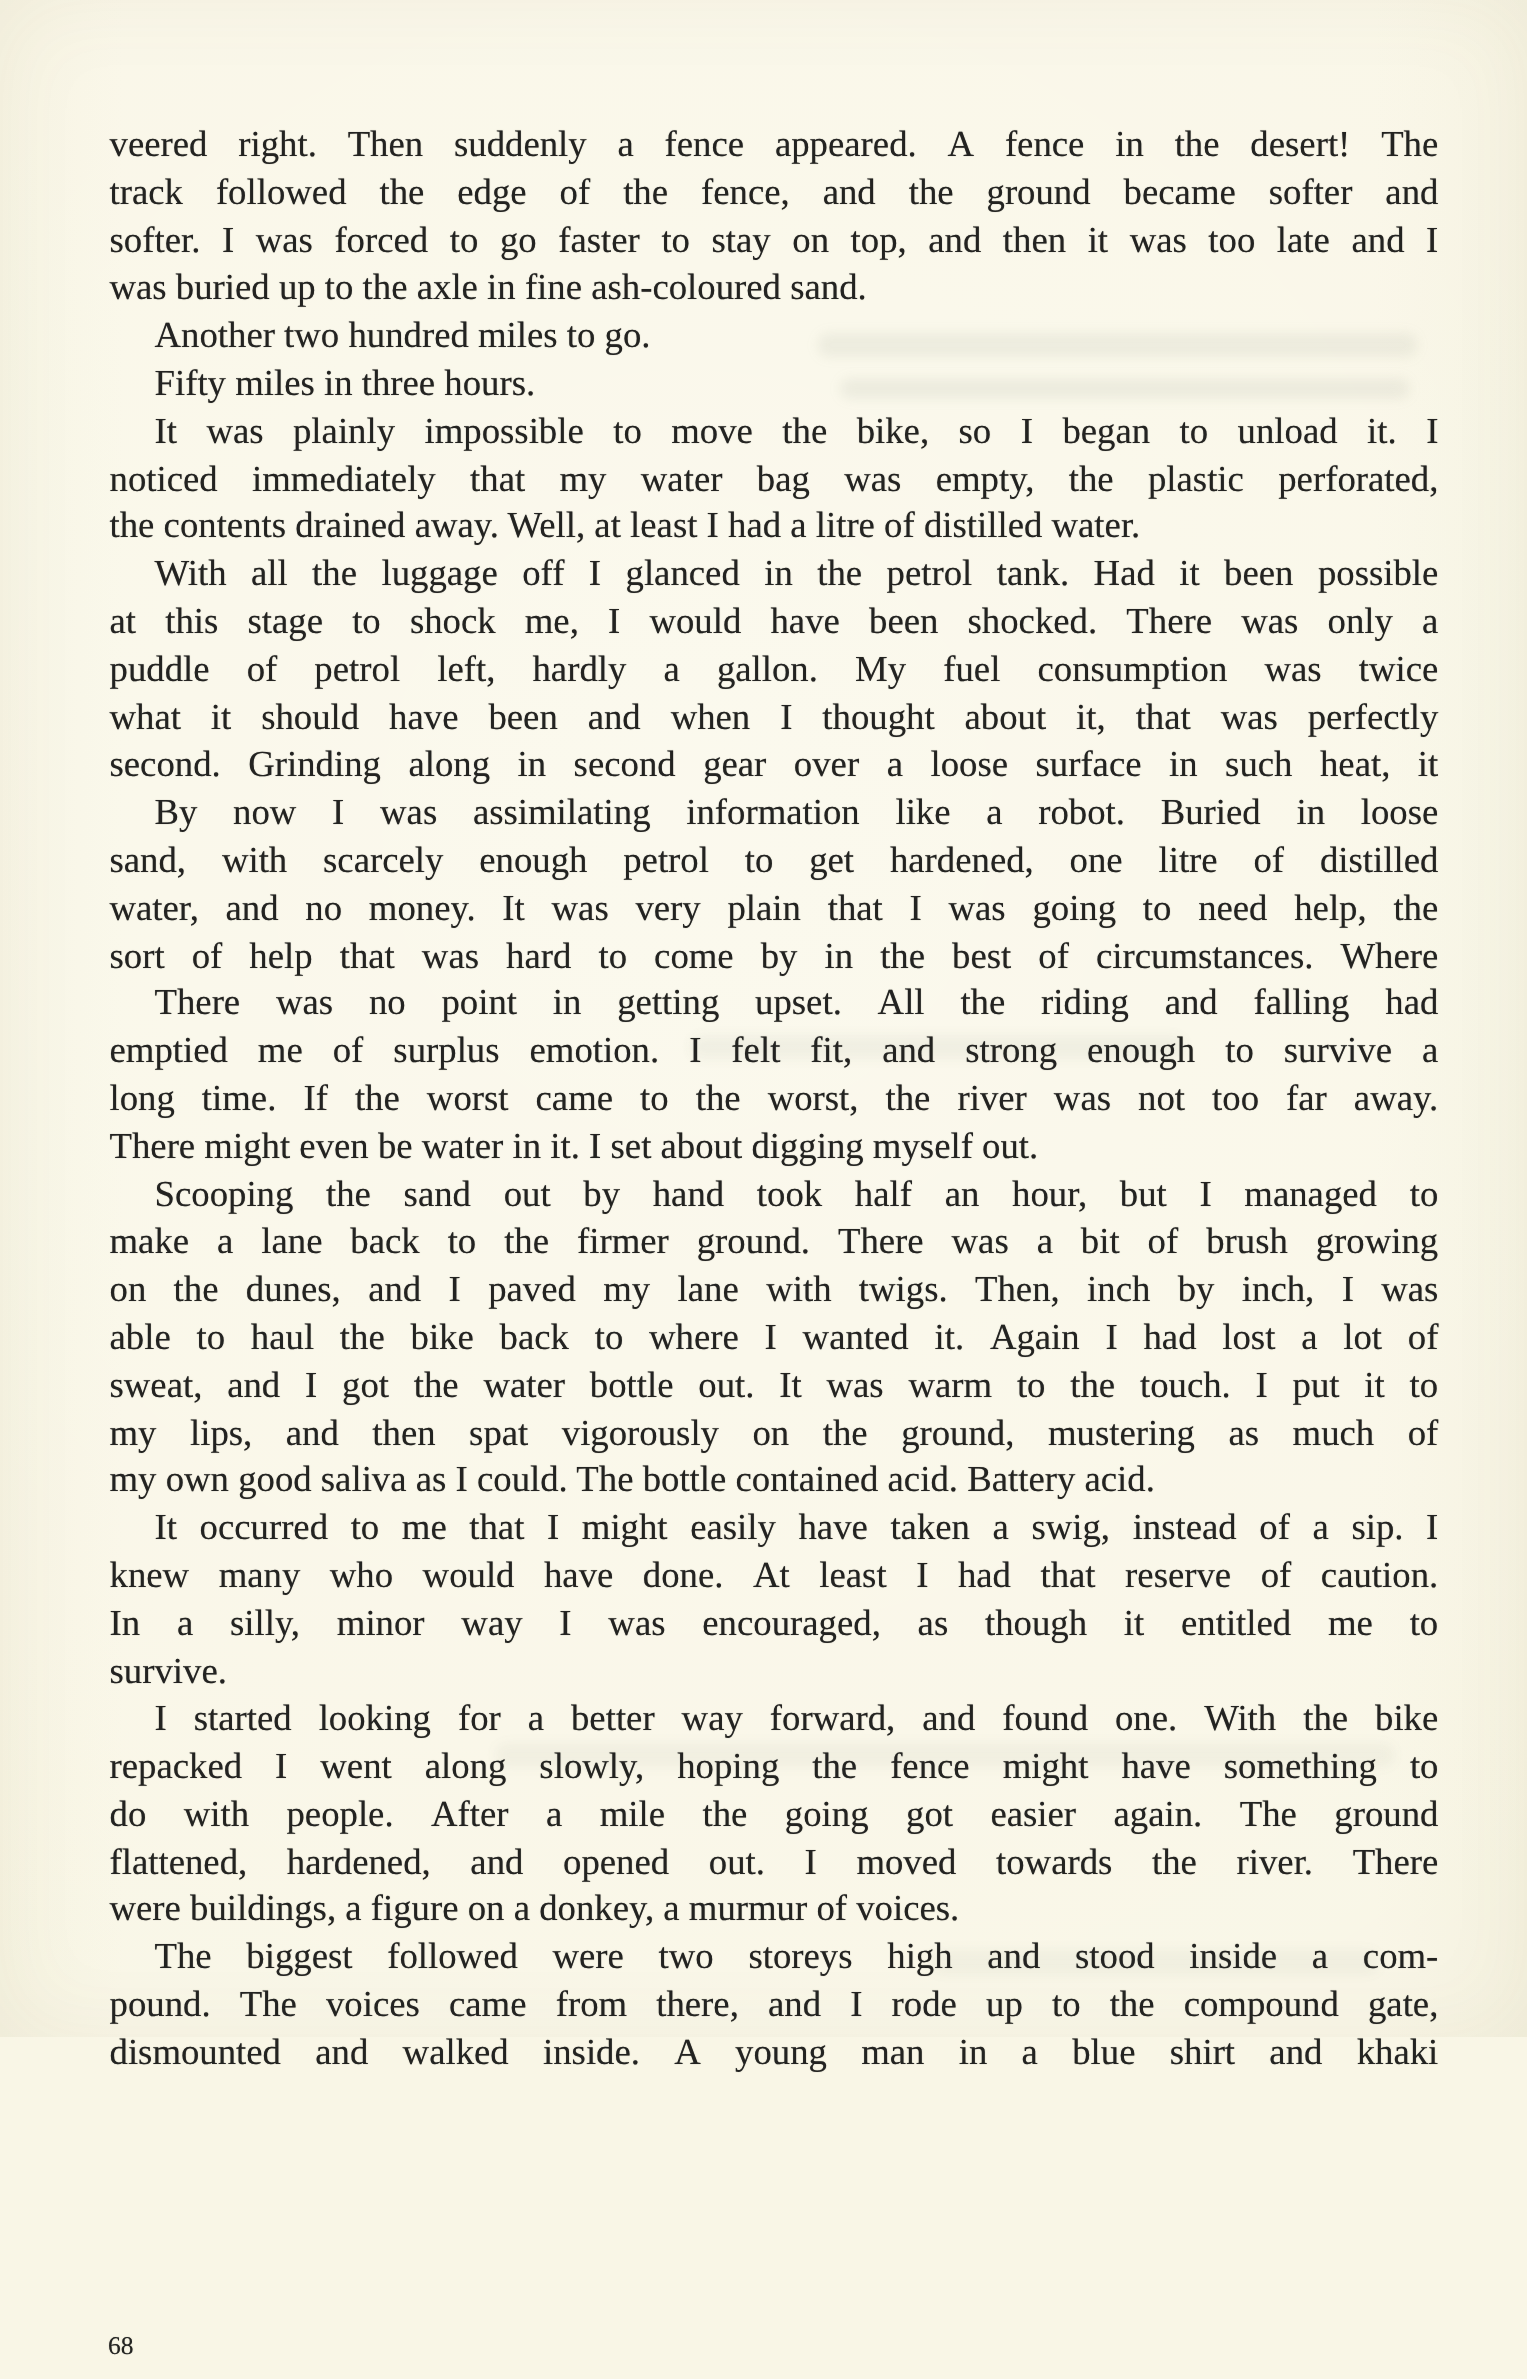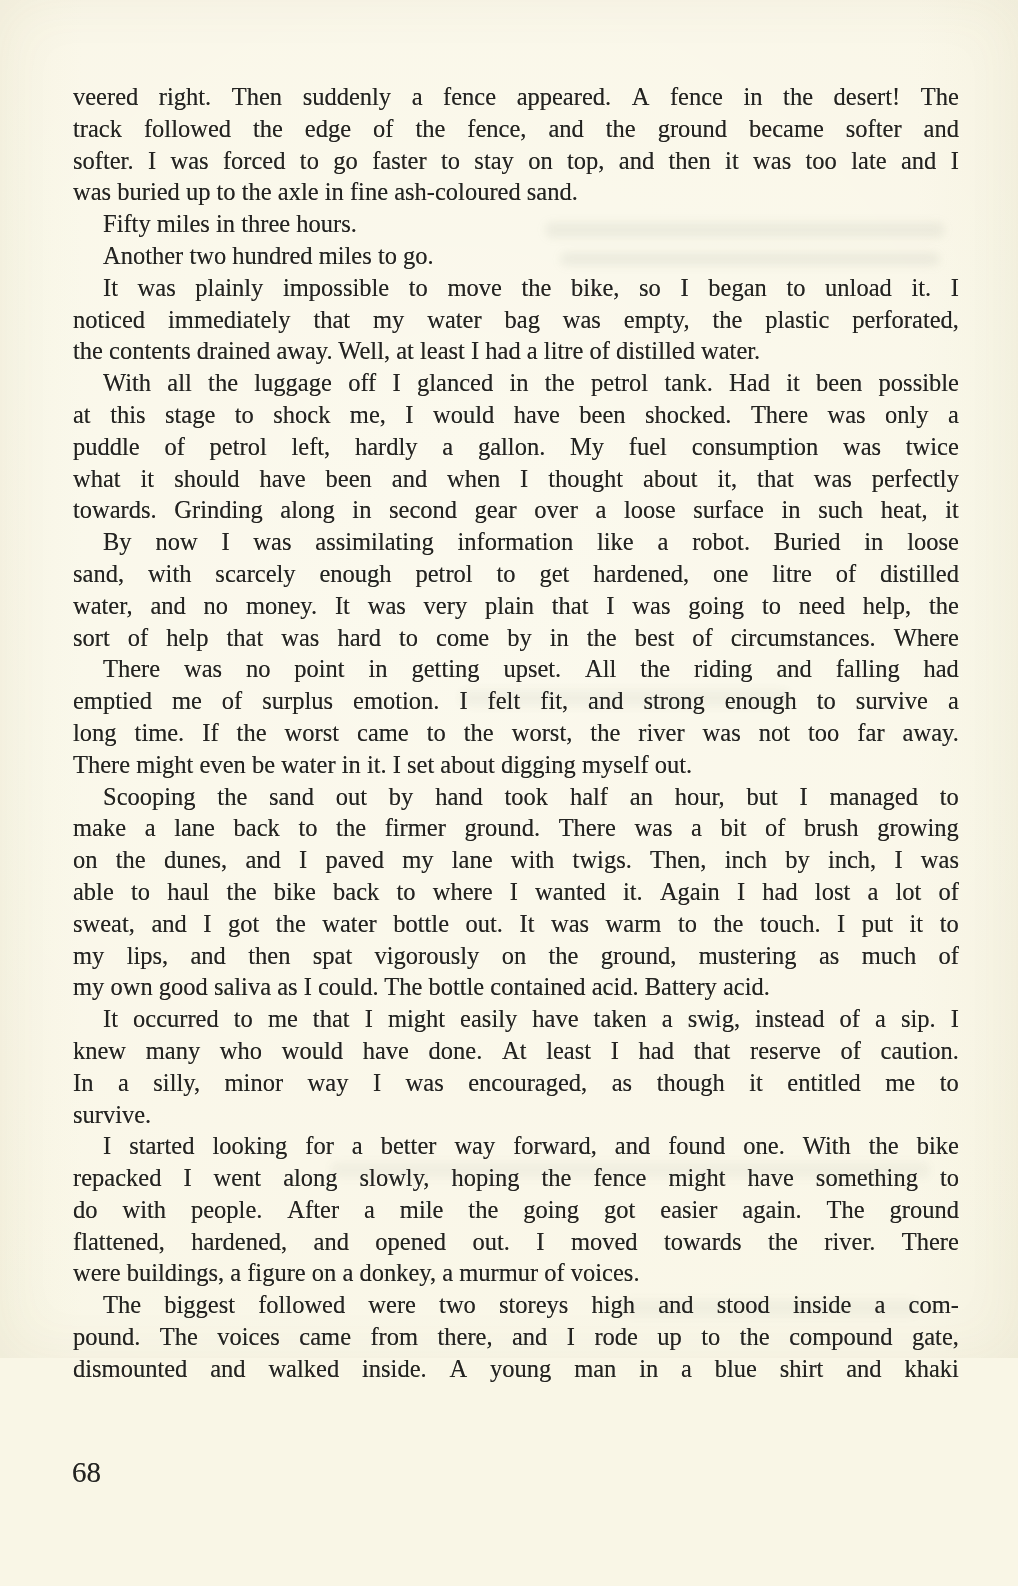--- a/index.html
+++ b/index.html
@@ -37,24 +37,24 @@
     display: flex;
     justify-content: space-between;
     align-items: baseline;
   }
   .just span { white-space: nowrap; }
   .ragged { white-space: nowrap; }
   .indent { padding-left: 30px; }
   .page-number {
     position: absolute;
     left: 72px;
-    top: 1456px;
+    top: 1548px;
     height: 32px;
     line-height: 32px;
-    font-size: 29px;
+    font-size: 17px;
     color: #232321;
     text-shadow: 0 0 0.6px rgba(40,40,36,0.5);
     text-align: right;
   }
   
   .smudge {
     position: absolute;
     height: 16px;
     border-radius: 8px;
     background: rgba(130,140,115,0.10);
@@ -123,22 +123,22 @@
         <span>and</span>
         <span>then</span>
         <span>it</span>
         <span>was</span>
         <span>too</span>
         <span>late</span>
         <span>and</span>
         <span>I</span>
       </div>
       <div class="line ragged">was buried up to the axle in fine ash-coloured sand.</div>
+      <div class="line ragged indent">Another two hundred miles to go.</div>
       <div class="line ragged indent">Fifty miles in three hours.</div>
-      <div class="line ragged indent">Another two hundred miles to go.</div>
       <div class="line just indent">
         <span>It</span>
         <span>was</span>
         <span>plainly</span>
         <span>impossible</span>
         <span>to</span>
         <span>move</span>
         <span>the</span>
         <span>bike,</span>
         <span>so</span>
@@ -221,21 +221,21 @@
         <span>when</span>
         <span>I</span>
         <span>thought</span>
         <span>about</span>
         <span>it,</span>
         <span>that</span>
         <span>was</span>
         <span>perfectly</span>
       </div>
       <div class="line just">
-        <span>towards.</span>
+        <span>second.</span>
         <span>Grinding</span>
         <span>along</span>
         <span>in</span>
         <span>second</span>
         <span>gear</span>
         <span>over</span>
         <span>a</span>
         <span>loose</span>
         <span>surface</span>
         <span>in</span>

